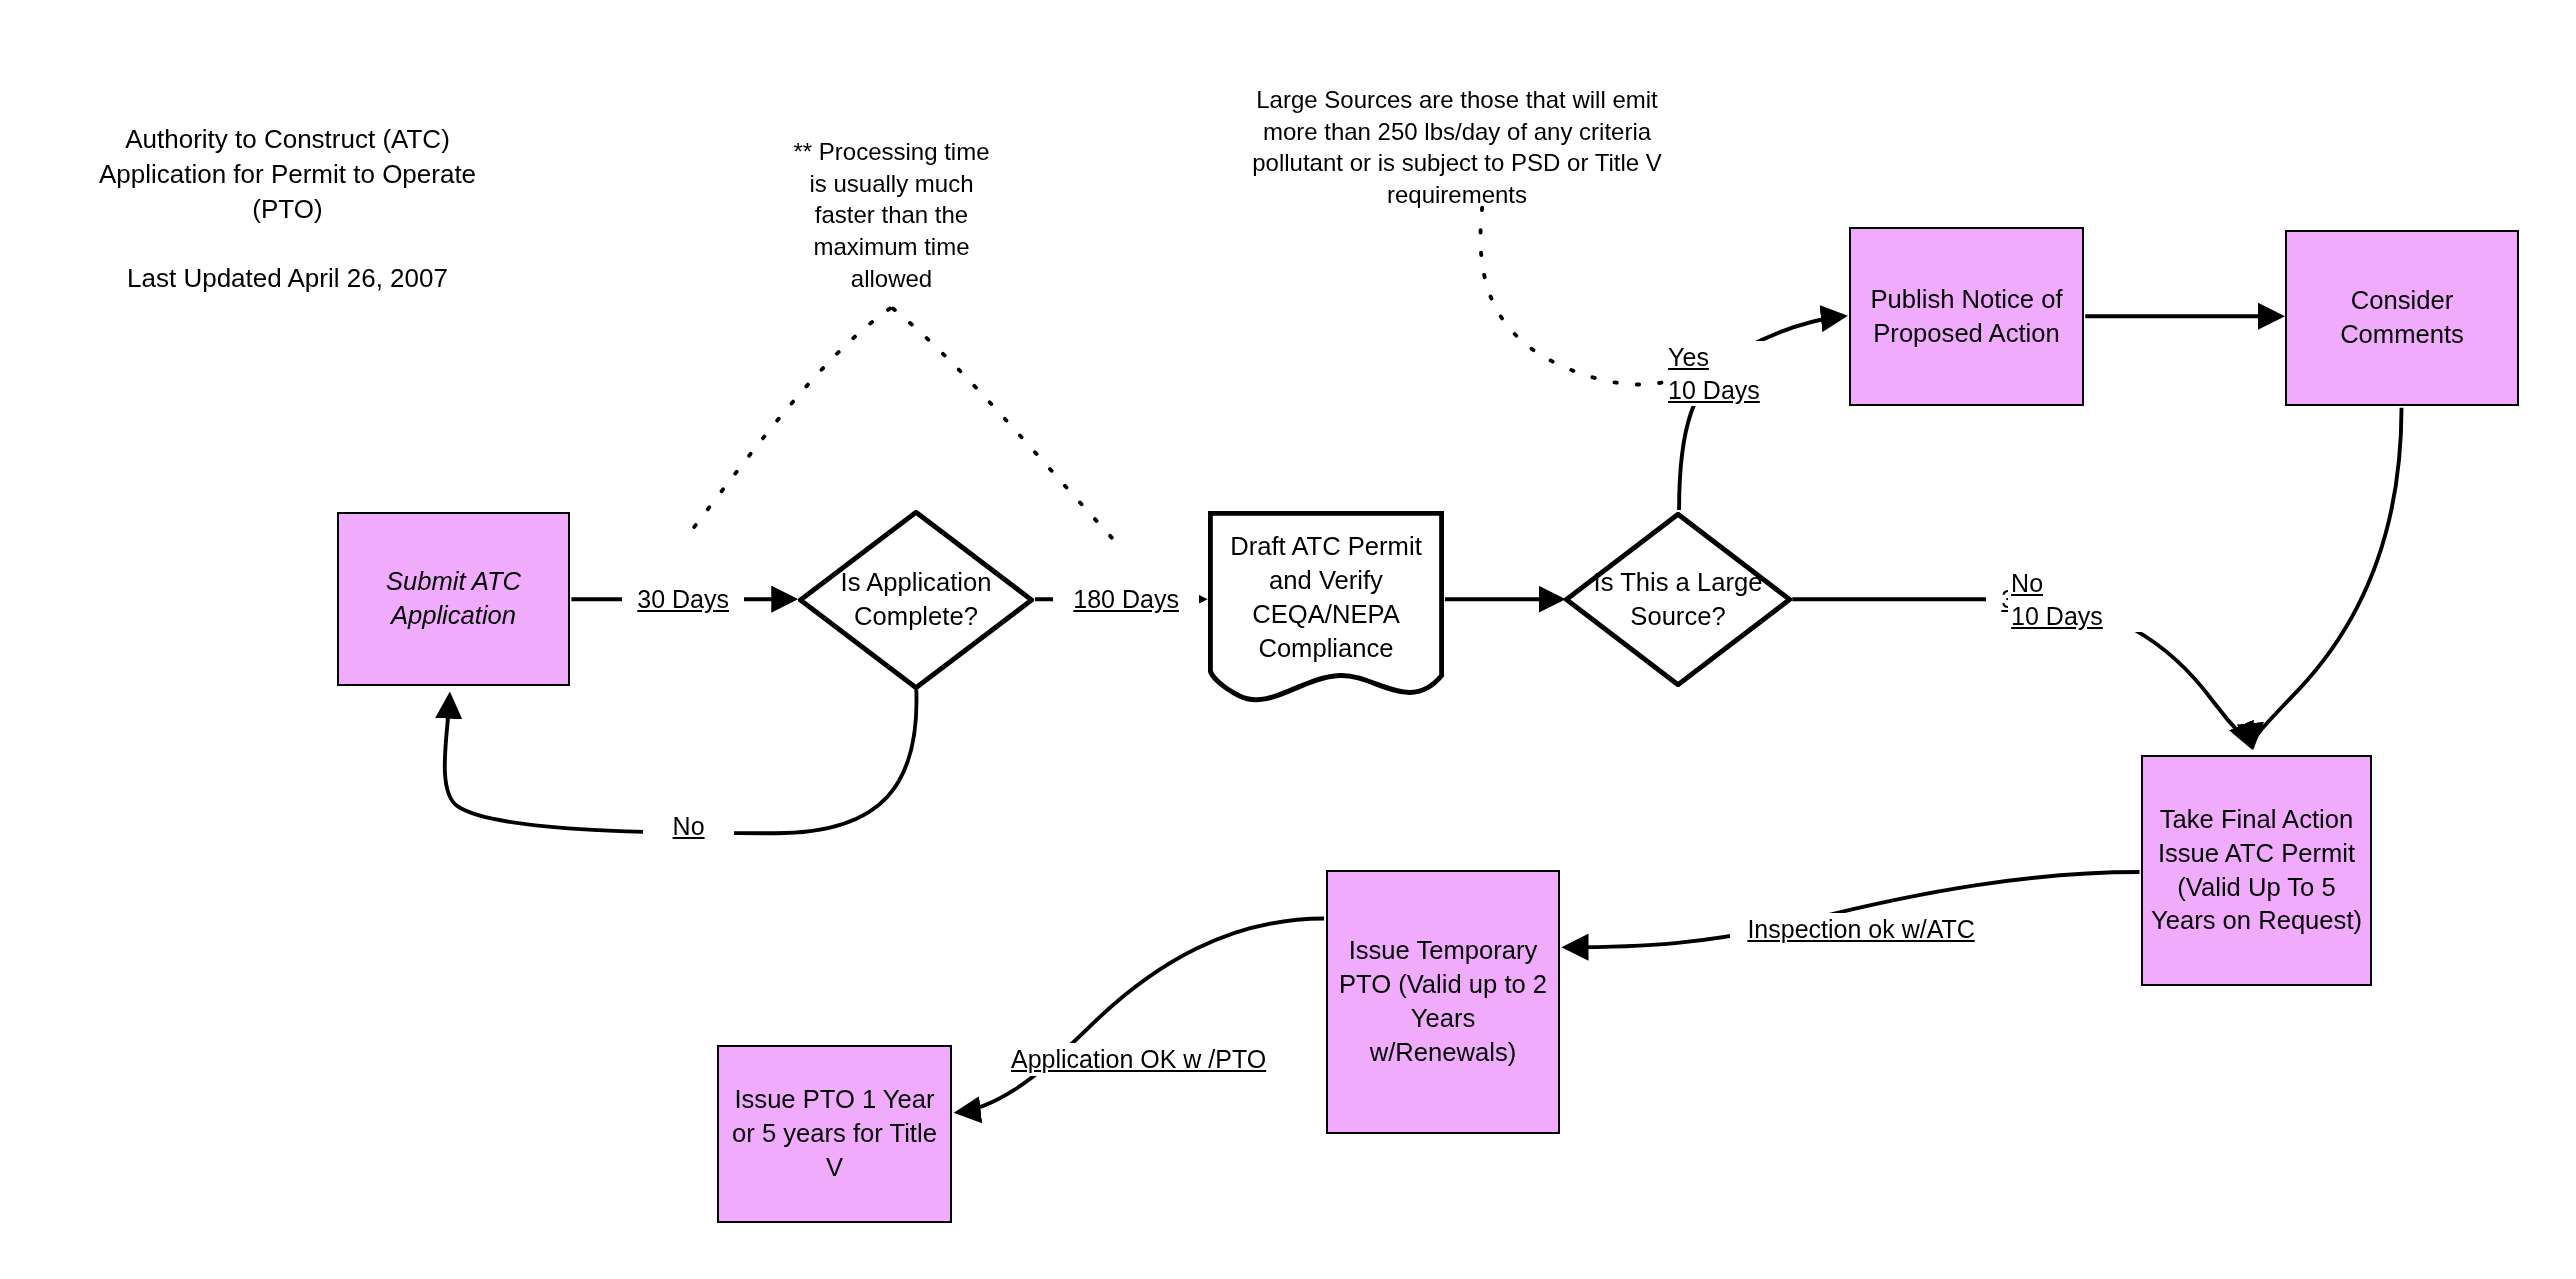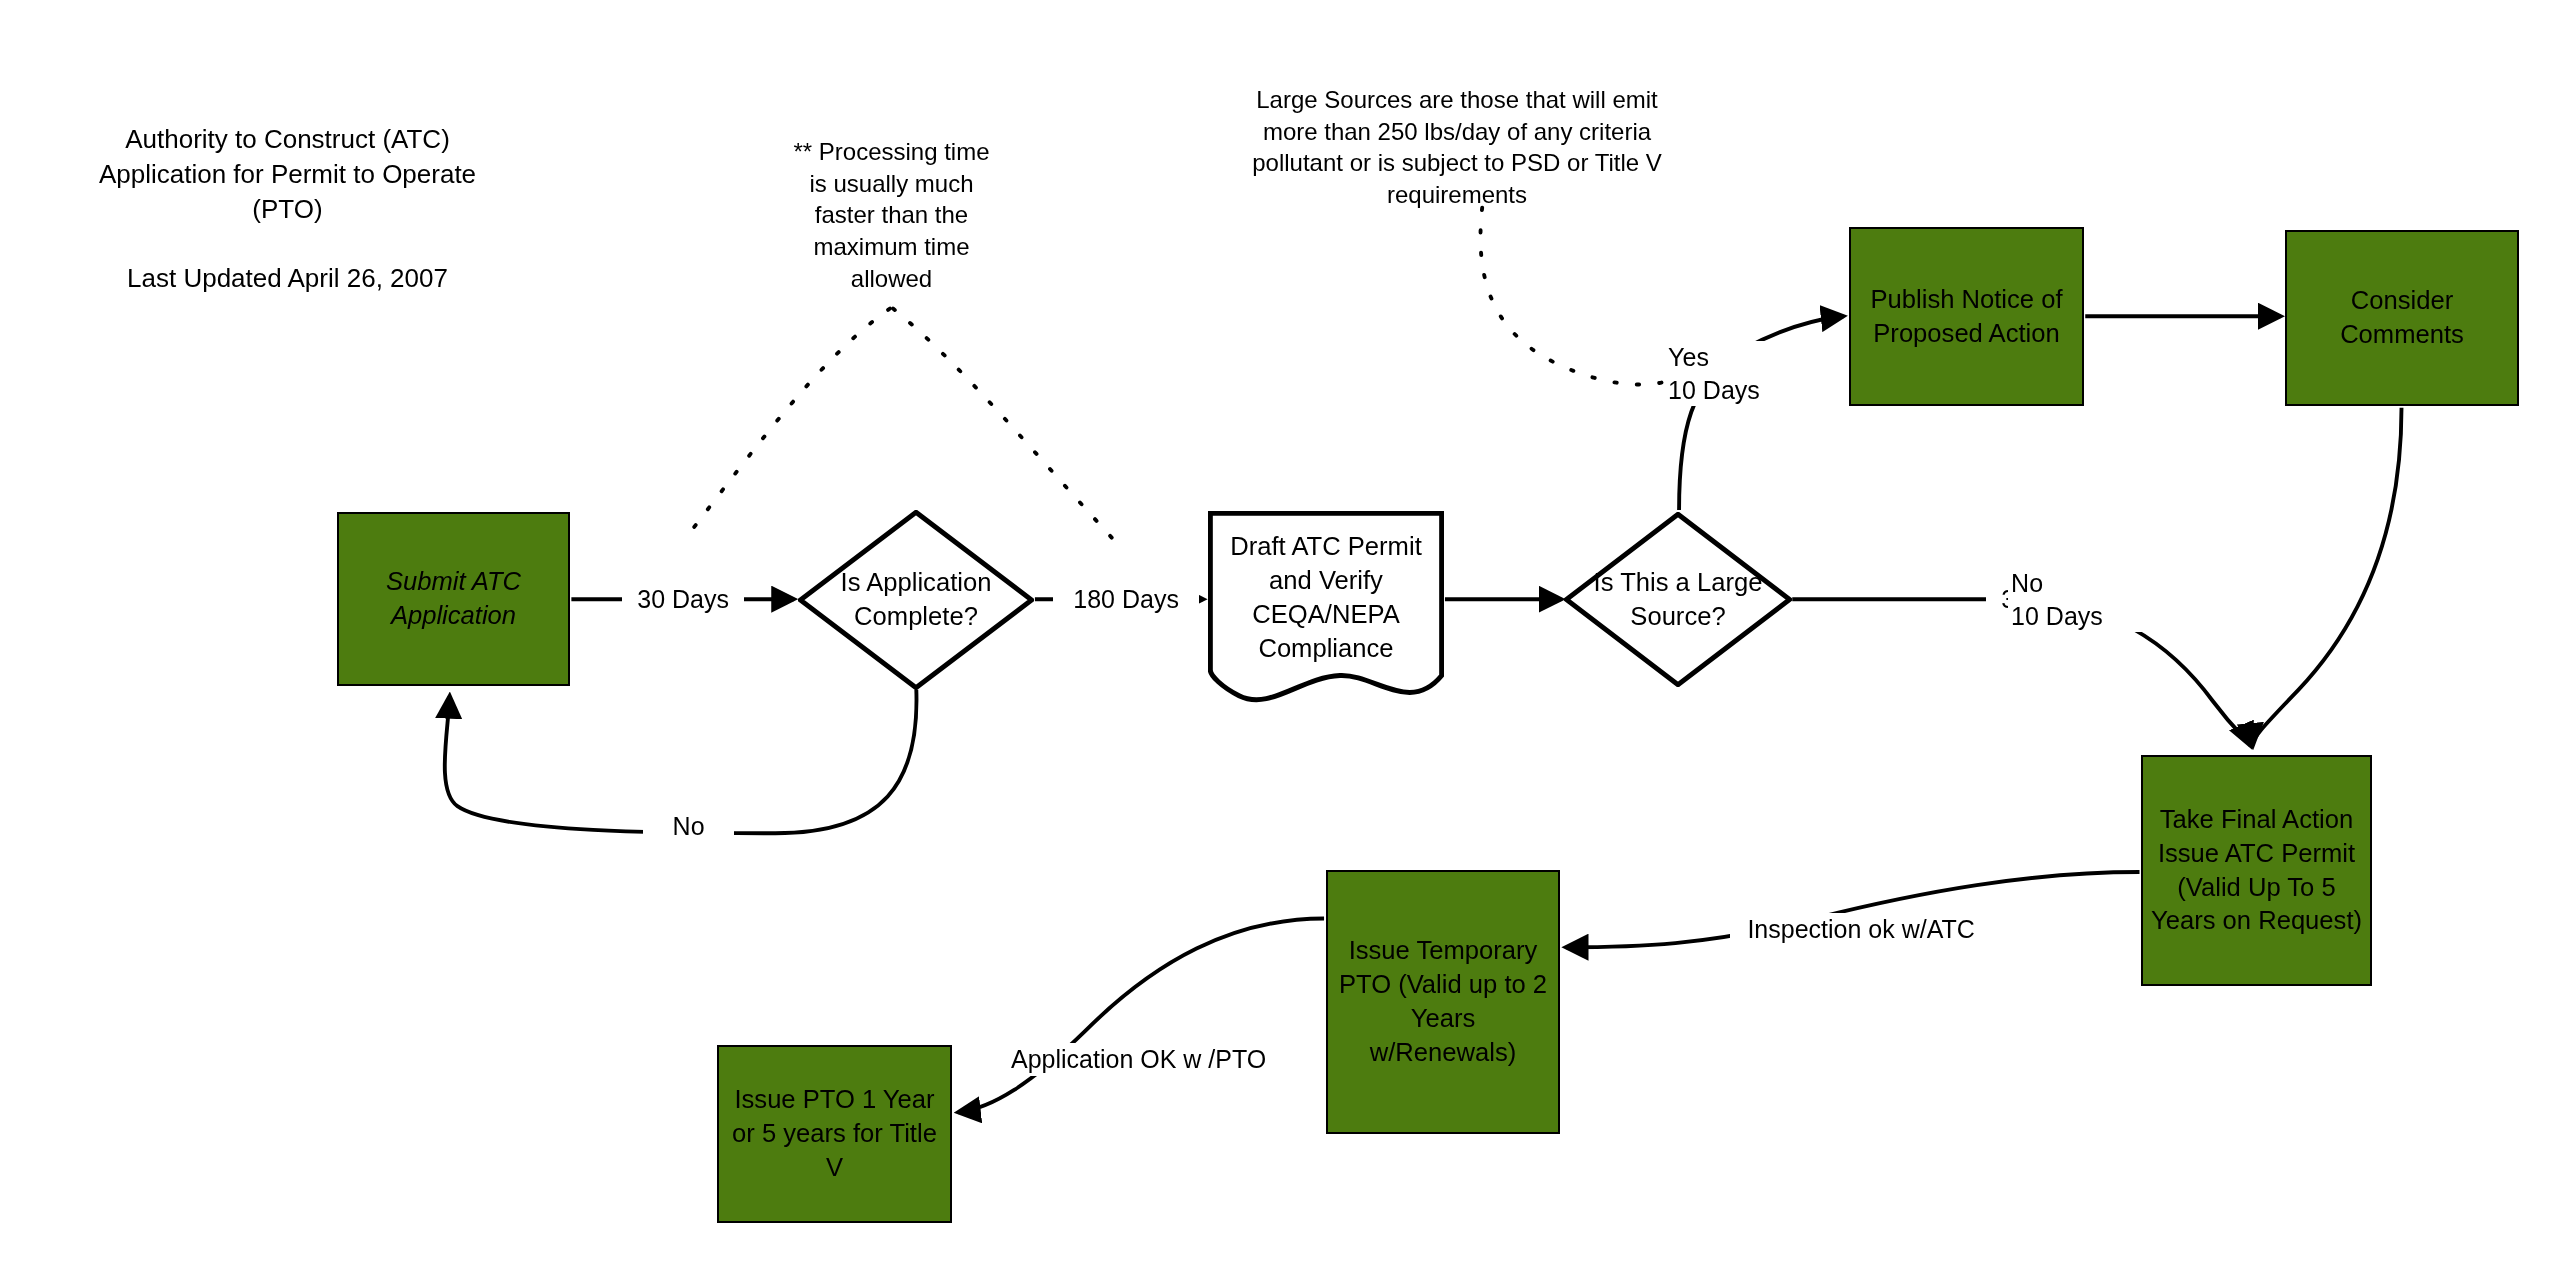--- a/index.html
+++ b/index.html
@@ -19,34 +19,34 @@
   #note-processing{left:775px;top:136px;width:233px;font-size:24px;line-height:1.32;}
   #note-largesource{left:1209px;top:84px;width:496px;font-size:24px;line-height:1.32;}
 
   
   .node{
     position:absolute;box-sizing:border-box;
     display:flex;align-items:center;justify-content:center;
     text-align:center;font-size:25.6px;line-height:1.32;
     white-space:pre-line;
   }
-  .boxnode{border:2.3px solid #000;background:#4d7c0f;}
+  .boxnode{border:2.3px solid #000;background:#f0abfc;}
 
   .diamond{background:transparent;border:none;}
   .diamond .dlabel{position:relative;z-index:2;}
   .diamond svg.dshape{position:absolute;left:0;top:0;width:100%;height:100%;z-index:1;}
 
   .docnode{background:transparent;border:none;}
   .docnode svg.dcshape{position:absolute;left:0;top:0;width:100%;height:100%;z-index:1;}
   .docnode .dclabel{position:relative;z-index:2;}
 
   
   .edgelabel{
     position:absolute;font-size:25px;line-height:1.30;
-    background:#fff;text-align:center;white-space:pre-line;padding:0 3.1px;
+    background:#fff;text-align:center;white-space:pre-line;padding:0 3.1px;text-decoration:underline;
   }
 </style>
 </head>
 <body>
 
 <div id="stage">
 
   <svg id="edges" viewBox="0 0 3323 1650">
     <defs>
       <marker id="arrow" viewBox="0 0 12 12" refX="10" refY="6" markerWidth="7" markerHeight="7" orient="auto-start-reverse">

